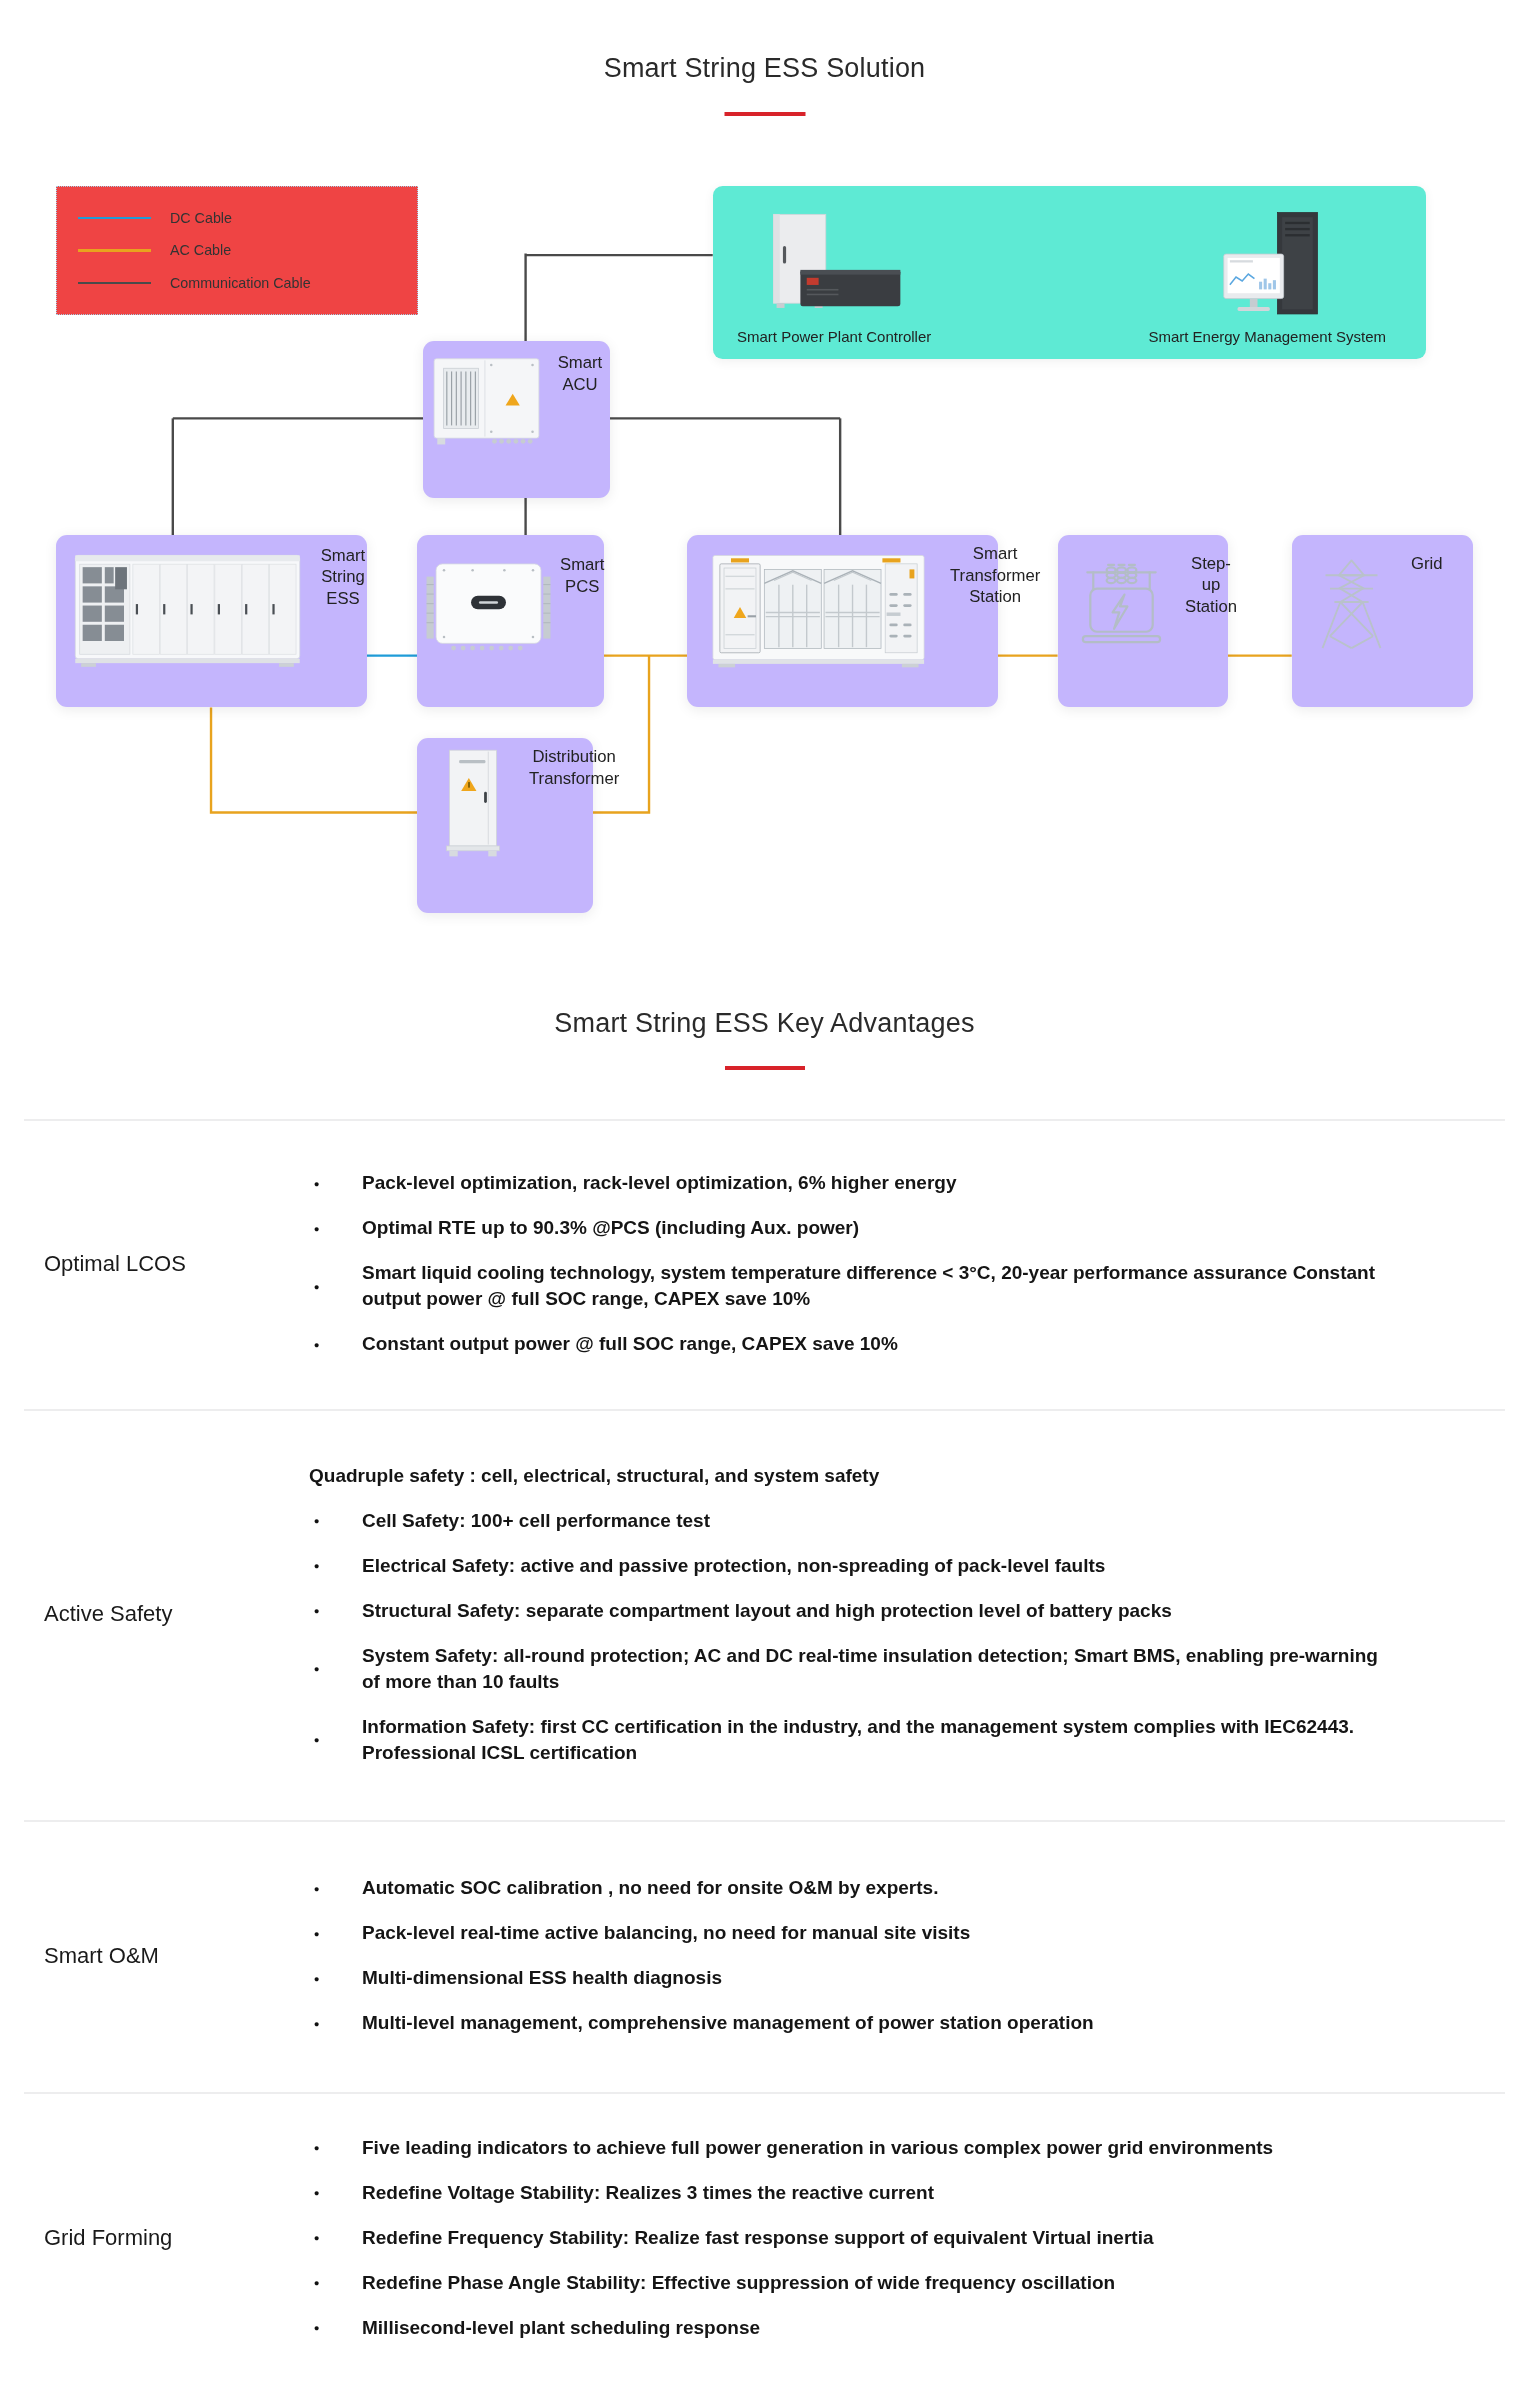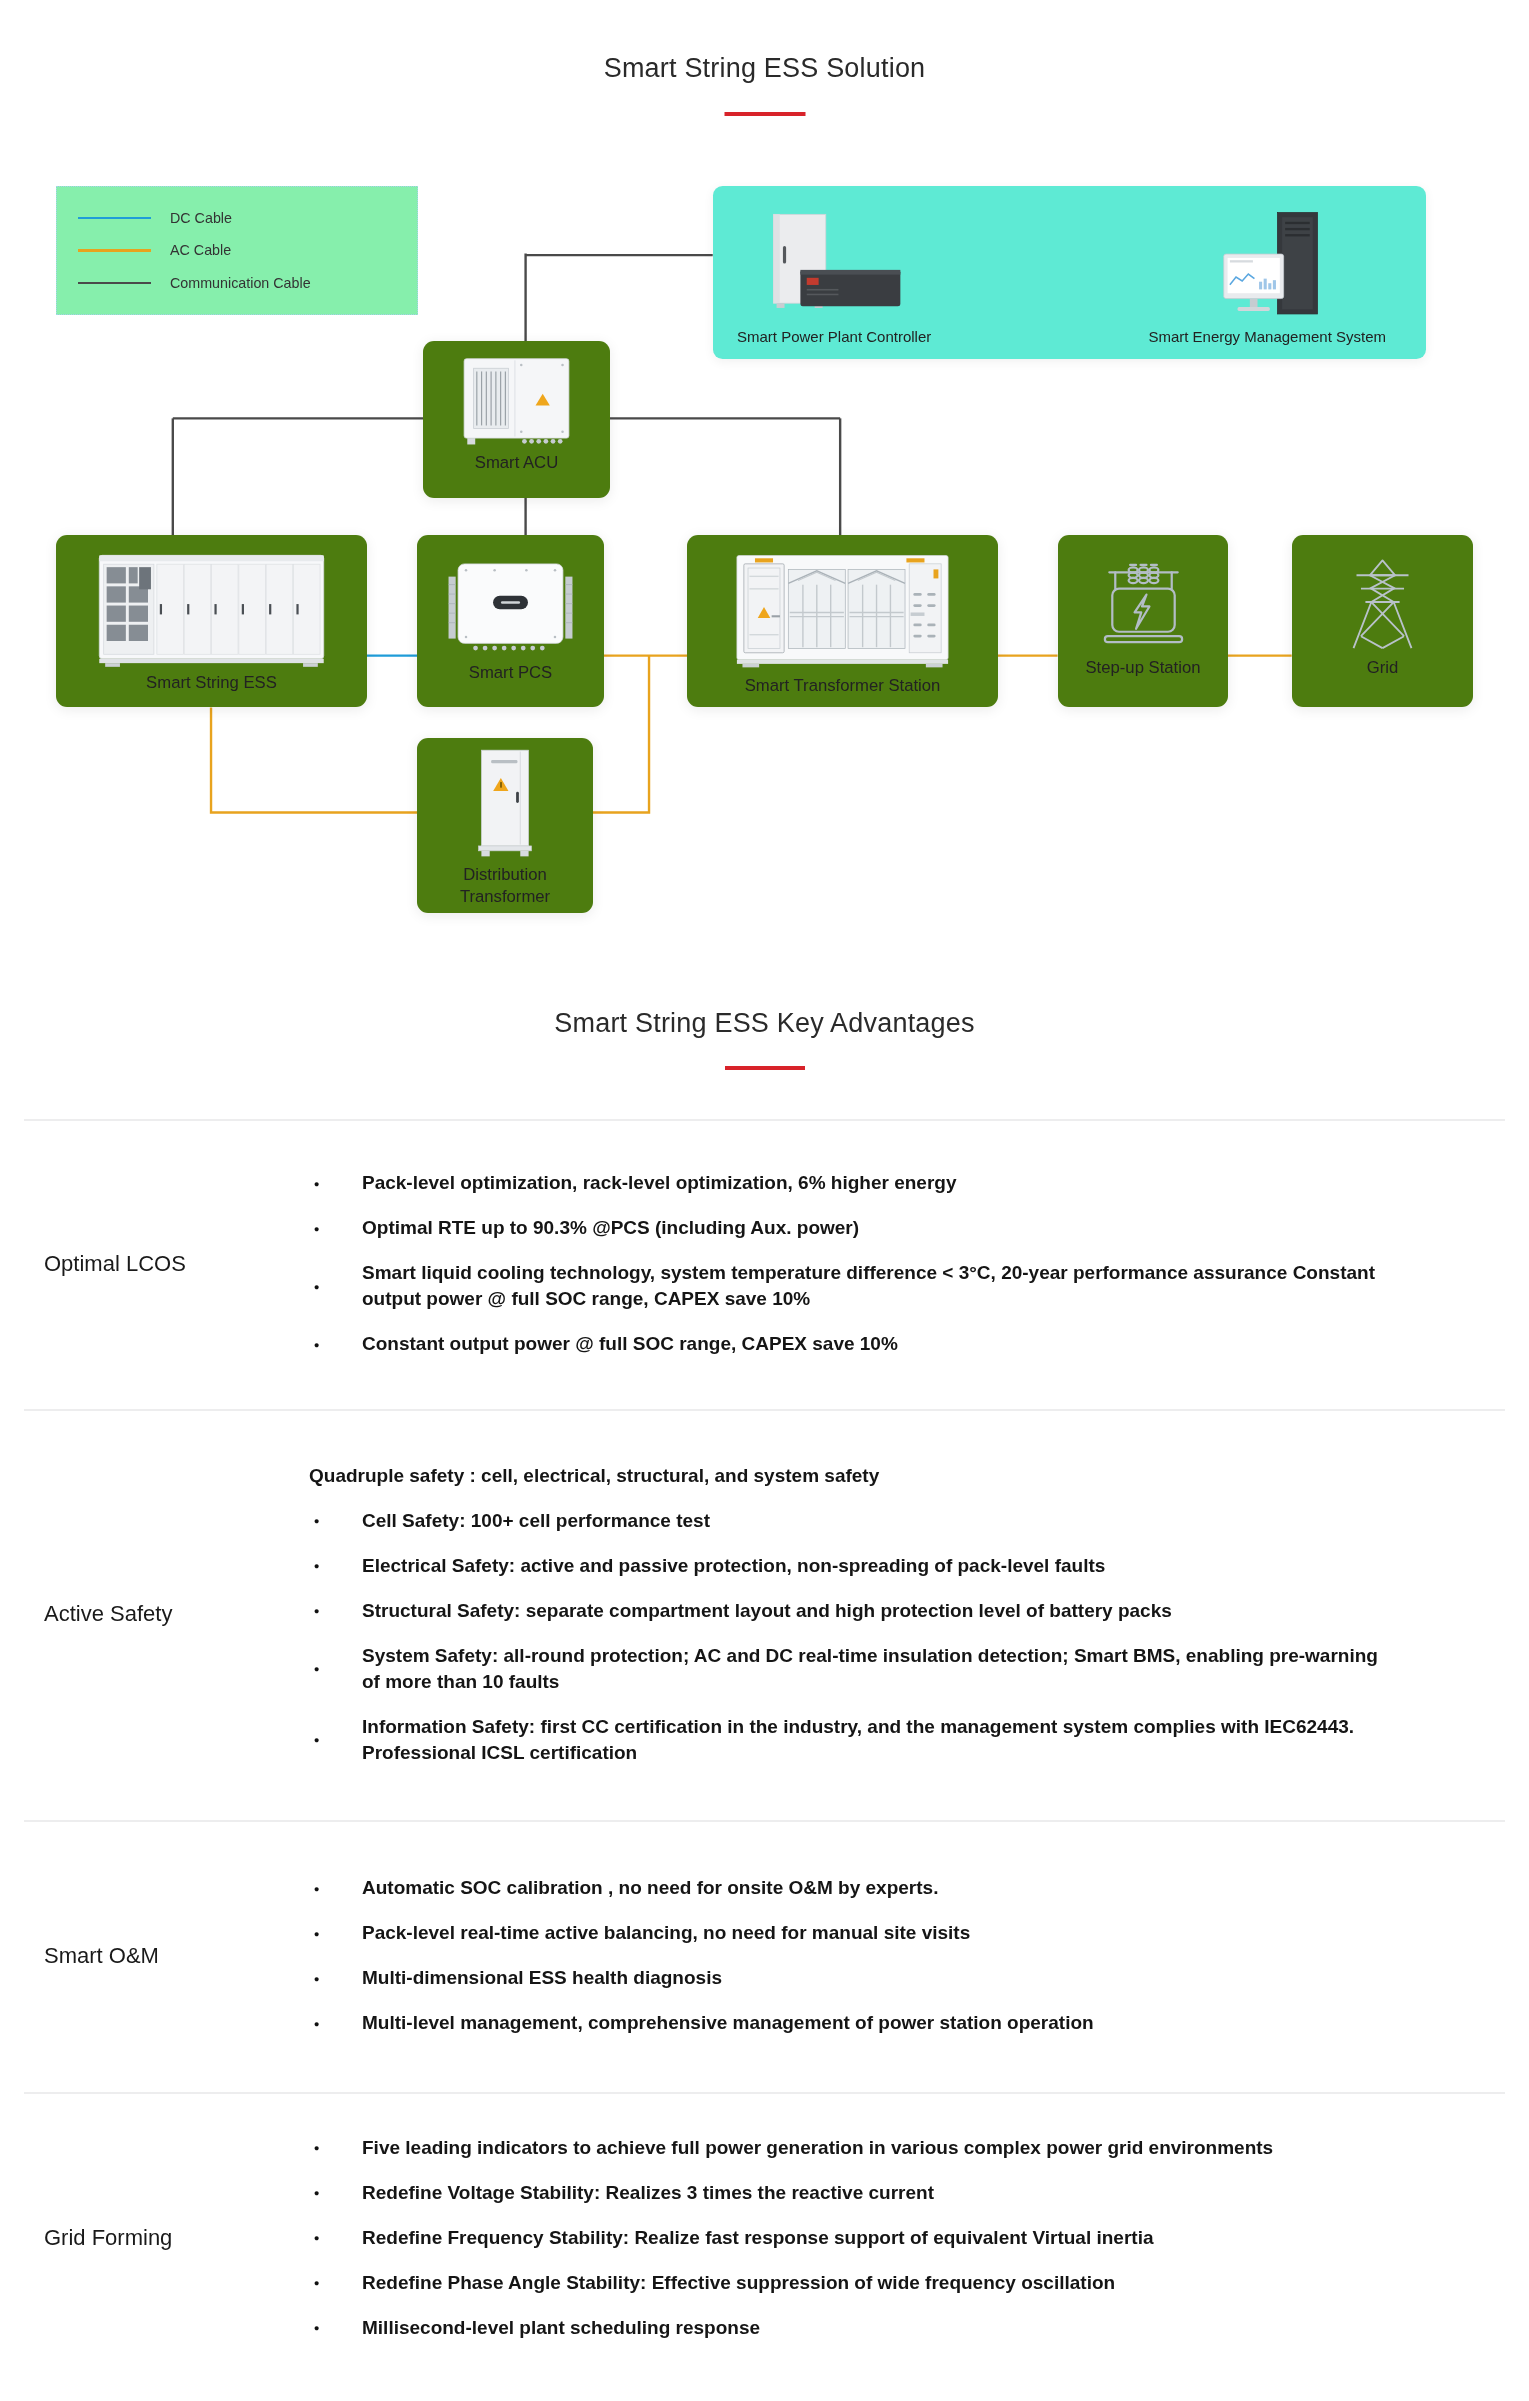--- a/index.html
+++ b/index.html
@@ -8,24 +8,24 @@
   *{margin:0;padding:0;box-sizing:border-box;}
   body{background:#fff;font-family:"Liberation Sans","DejaVu Sans",sans-serif;color:#222;}
   .page{position:relative;width:1529px;height:2401px;background:#fff;overflow:hidden;}
 
   
   .sec-title{position:absolute;left:0;width:100%;text-align:center;font-size:27px;font-weight:400;color:#2a2a2a;letter-spacing:0.2px;}
   .red-underline{position:absolute;left:50%;transform:translateX(-50%);height:4px;background:var(--accent);}
 
   
   .cables{position:absolute;left:0;top:0;}
-  .card{position:absolute;background:#4d7c0f;border-radius:11px;box-shadow:0 2.4px 12.7px rgba(0,0,0,.08);display:flex;flex-direction:column;align-items:center;justify-content:flex-start;}
+  .card{position:absolute;background:#c4b5fd;border-radius:11px;box-shadow:0 2.4px 12.7px rgba(0,0,0,.08);display:flex;align-items:flex-start;justify-content:flex-start;}
   .card .img{flex:none;display:flex;align-items:center;justify-content:center;}
   .node-label{font-size:16.7px;color:#222;text-align:center;white-space:pre-line;line-height:1.3;}
-  .legend{position:absolute;left:56px;top:186px;width:362px;height:129px;background:#86efac;border:0.8px dotted #a5d2ea;display:flex;flex-direction:column;justify-content:space-evenly;padding:6.4px 0;}
+  .legend{position:absolute;left:56px;top:186px;width:362px;height:129px;background:#ef4444;border:0.8px dotted #a5d2ea;display:flex;flex-direction:column;justify-content:space-evenly;padding:6.4px 0;}
   .legend-row{display:flex;align-items:center;padding-left:21px;}
   .legend-swatch{width:73px;height:2.4px;flex:none;}
   .legend-label{margin-left:19px;font-size:14.3px;color:#333;}
   .sw-dc{background:var(--dc);} .sw-ac{background:var(--ac);} .sw-comm{background:var(--comm);}
   .mgmt-card{position:absolute;left:713px;top:186px;width:713px;height:173px;background:#5eead4;border-radius:9.6px;box-shadow:0 2.4px 11px rgba(0,0,0,.06);display:flex;align-items:flex-end;justify-content:space-between;padding:11px 40px 12.7px 24px;}
   .figure{display:flex;flex-direction:column;align-items:center;}
   .figure .node-label{font-size:15px;}
 
   
   .rule{position:absolute;left:24px;width:1481px;height:2.4px;background:#ededee;}

